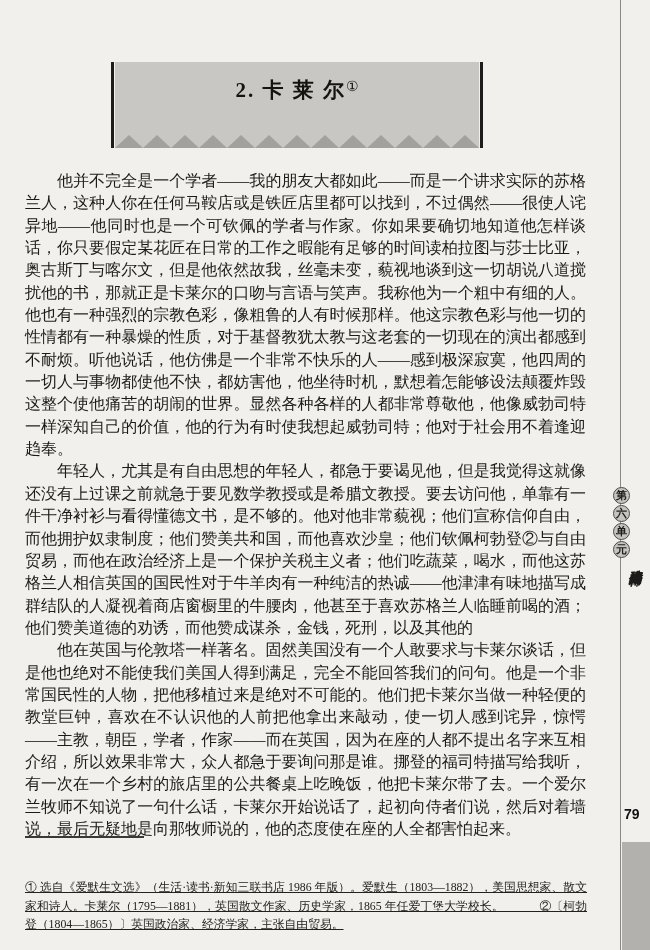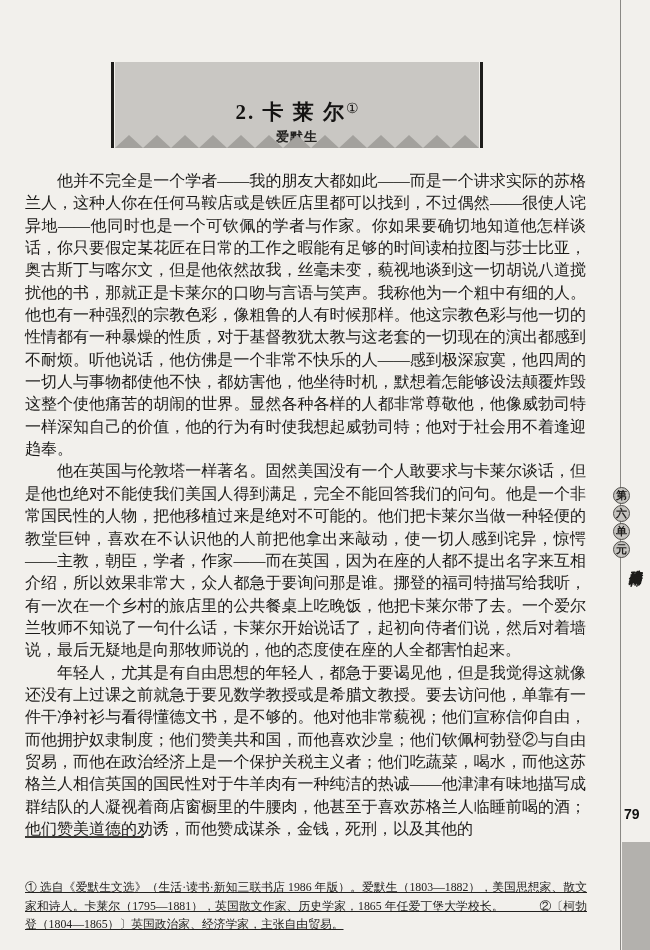--- a/index.html
+++ b/index.html
@@ -21,21 +21,21 @@
   
   .header-bar { position:absolute; top:62px; width:2.5px; height:86px; background:#1d1c1a; }
   .header-bar.left  { left:111px; }
   .header-bar.right { left:480px; }
   .header-box {
     position:absolute; left:115px; top:62px; width:364px; height:86px;
     background:#c9c7c3; text-align:center;
   }
   .lesson-title {
     padding-top:13px; font-size:21px; font-weight:bold;
-    letter-spacing:2px; color:#141312; line-height:24px;margin-top:22px;
+    letter-spacing:2px; color:#141312; line-height:24px;
   }
   .lesson-title sup { font-size:14px; font-weight:normal; vertical-align:6px; letter-spacing:0; }
   .lesson-author { margin-top:4px; font-size:13px; font-weight:bold; color:#232220; letter-spacing:1px; }
   .zigzag {
     position:absolute; left:0; bottom:0; width:364px; height:13px;
     display:flex; overflow:hidden;
   }
   .zigzag i {
     flex:0 0 auto; width:0; height:0;
     border-left:14px solid transparent; border-right:14px solid transparent;
@@ -93,42 +93,41 @@
 </head>
 <body>
 
 <div class="sidebar-rule"></div>
 
 <div class="header-bar left"></div>
 <div class="header-bar right"></div>
 
 <div class="header-box">
   <div class="lesson-title"><span>2. 卡 莱 尔</span><sup>①</sup></div>
-  <div class="lesson-author">爱默生</div>
   <div class="zigzag">
       <i></i>
       <i></i>
       <i></i>
       <i></i>
       <i></i>
       <i></i>
       <i></i>
       <i></i>
       <i></i>
       <i></i>
       <i></i>
       <i></i>
       <i></i>
     </div>
 </div>
 
 <div class="article-body">
   <p>他并不完全是一个学者——我的朋友大都如此——而是一个讲求实际的苏格兰人，这种人你在任何马鞍店或是铁匠店里都可以找到，不过偶然——很使人诧异地——他同时也是一个可钦佩的学者与作家。你如果要确切地知道他怎样谈话，你只要假定某花匠在日常的工作之暇能有足够的时间读柏拉图与莎士比亚，奥古斯丁与喀尔文，但是他依然故我，丝毫未变，藐视地谈到这一切胡说八道搅扰他的书，那就正是卡莱尔的口吻与言语与笑声。我称他为一个粗中有细的人。他也有一种强烈的宗教色彩，像粗鲁的人有时候那样。他这宗教色彩与他一切的性情都有一种暴燥的性质，对于基督教犹太教与这老套的一切现在的演出都感到不耐烦。听他说话，他仿佛是一个非常不快乐的人——感到极深寂寞，他四周的一切人与事物都使他不快，都妨害他，他坐待时机，默想着怎能够设法颠覆炸毁这整个使他痛苦的胡闹的世界。显然各种各样的人都非常尊敬他，他像威勃司特一样深知自己的价值，他的行为有时使我想起威勃司特；他对于社会用不着逢迎趋奉。</p>
+  <p>年轻人，尤其是有自由思想的年轻人，都急于要谒见他，但是我觉得这就像还没有上过课之前就急于要见数学教授或是希腊文教授。要去访问他，单靠有一件干净衬衫与看得懂德文书，是不够的。他对他非常藐视；他们宣称信仰自由，而他拥护奴隶制度；他们赞美共和国，而他喜欢沙皇；他们钦佩柯勃登②与自由贸易，而他在政治经济上是一个保护关税主义者；他们吃蔬菜，喝水，而他这苏格兰人相信英国的国民性对于牛羊肉有一种纯洁的热诚——他津津有味地描写成群结队的人凝视着商店窗橱里的牛腰肉，他甚至于喜欢苏格兰人临睡前喝的酒；他们赞美道德的劝诱，而他赞成谋杀，金钱，死刑，以及其他的</p>
   <p>他在英国与伦敦塔一样著名。固然美国没有一个人敢要求与卡莱尔谈话，但是他也绝对不能使我们美国人得到满足，完全不能回答我们的问句。他是一个非常国民性的人物，把他移植过来是绝对不可能的。他们把卡莱尔当做一种轻便的教堂巨钟，喜欢在不认识他的人前把他拿出来敲动，使一切人感到诧异，惊愕——主教，朝臣，学者，作家——而在英国，因为在座的人都不提出名字来互相介绍，所以效果非常大，众人都急于要询问那是谁。挪登的福司特描写给我听，有一次在一个乡村的旅店里的公共餐桌上吃晚饭，他把卡莱尔带了去。一个爱尔兰牧师不知说了一句什么话，卡莱尔开始说话了，起初向侍者们说，然后对着墙说，最后无疑地是向那牧师说的，他的态度使在座的人全都害怕起来。</p>
-  <p>年轻人，尤其是有自由思想的年轻人，都急于要谒见他，但是我觉得这就像还没有上过课之前就急于要见数学教授或是希腊文教授。要去访问他，单靠有一件干净衬衫与看得懂德文书，是不够的。他对他非常藐视；他们宣称信仰自由，而他拥护奴隶制度；他们赞美共和国，而他喜欢沙皇；他们钦佩柯勃登②与自由贸易，而他在政治经济上是一个保护关税主义者；他们吃蔬菜，喝水，而他这苏格兰人相信英国的国民性对于牛羊肉有一种纯洁的热诚——他津津有味地描写成群结队的人凝视着商店窗橱里的牛腰肉，他甚至于喜欢苏格兰人临睡前喝的酒；他们赞美道德的劝诱，而他赞成谋杀，金钱，死刑，以及其他的</p>
 </div>
 
 <div class="footnote-separator"></div>
 <div class="footnotes">① 选自《爱默生文选》（生活·读书·新知三联书店 1986 年版）。爱默生（1803—1882），美国思想家、散文家和诗人。卡莱尔（1795—1881），英国散文作家、历史学家，1865 年任爱丁堡大学校长。　　　②〔柯勃登（1804—1865）〕英国政治家、经济学家，主张自由贸易。</div>
 
 <div class="unit-badge">
   <span class="circle">第</span>
   <span class="circle">六</span>
   <span class="circle">单</span>
   <span class="circle">元</span>

